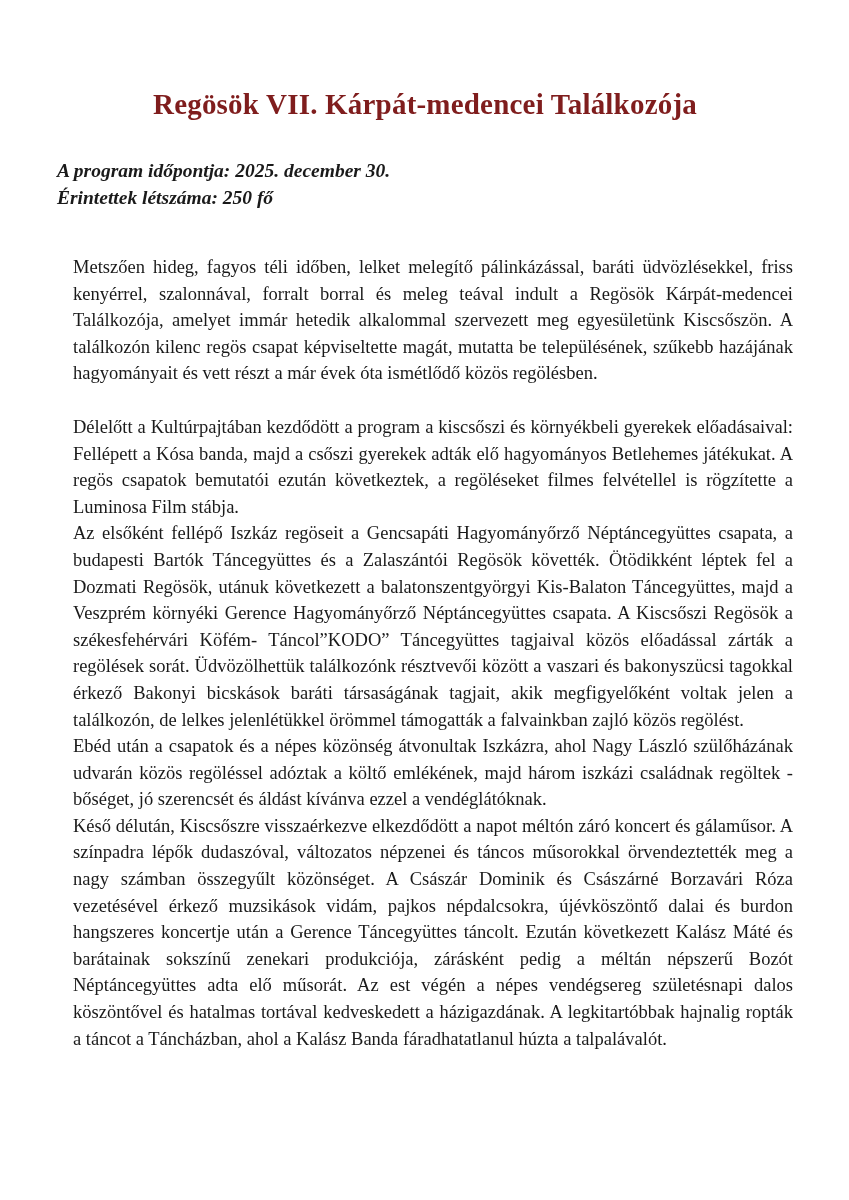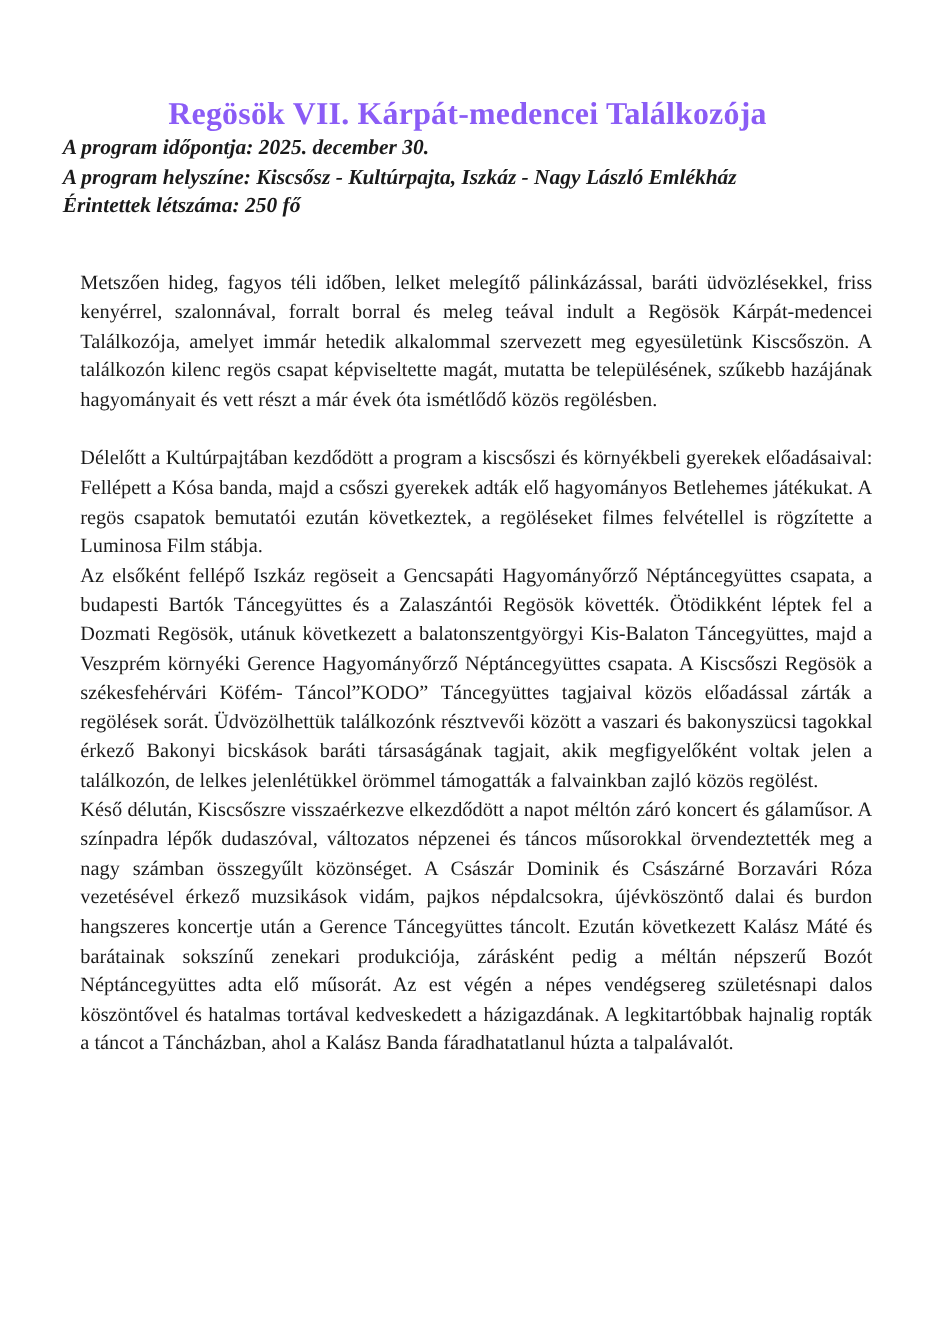--- a/index.html
+++ b/index.html
@@ -21,20 +21,21 @@
   }
   .doc-title {
     margin: 86px 0 0 0;
     text-align: center;
     font-size: 29px;
     line-height: 36px;
     font-weight: bold;
     letter-spacing: 0.2px;
   }
   .program-info {
+    margin-top: 36px;
     font-size: 19.5px;
     line-height: 26.5px;
     font-weight: bold;
     font-style: italic;
   }
   .program-info p { margin: 0; }
   .body-text {
     margin-top: 43px;
     font-size: 18.5px;
     line-height: 26.6px;
@@ -42,28 +43,28 @@
     margin-left: 16px;
   }
   .body-text p { margin: 0; }
   .body-text p.gap-after { margin-bottom: 27px; }
 </style>
 </head>
 <body>
 
 <div class="page">
 
-  <h1 class="doc-title" style="color: #8b5cf6;">Regösök VII. Kárpát-medencei Találkozója</h1>
+  <h1 class="doc-title" style="color: #7f1d1d;">Regösök VII. Kárpát-medencei Találkozója</h1>
 
   <div class="program-info">
     <p>A program időpontja: 2025. december 30.</p>
-    <p>A program helyszíne: Kiscsősz - Kultúrpajta, Iszkáz - Nagy László Emlékház</p>
     <p>Érintettek létszáma: 250 fő</p>
   </div>
 
   <div class="body-text">
     <p class="gap-after">Metszően hideg, fagyos téli időben, lelket melegítő pálinkázással, baráti üdvözlésekkel, friss kenyérrel, szalonnával, forralt borral és meleg teával indult a Regösök Kárpát-medencei Találkozója, amelyet immár hetedik alkalommal szervezett meg egyesületünk Kiscsőszön. A találkozón kilenc regös csapat képviseltette magát, mutatta be településének, szűkebb hazájának hagyományait és vett részt a már évek óta ismétlődő közös regölésben.</p>
     <p>Délelőtt a Kultúrpajtában kezdődött a program a kiscsőszi és környékbeli gyerekek előadásaival: Fellépett a Kósa banda, majd a csőszi gyerekek adták elő hagyományos Betlehemes játékukat. A regös csapatok bemutatói ezután következtek, a regöléseket filmes felvétellel is rögzítette a Luminosa Film stábja.</p>
     <p>Az elsőként fellépő Iszkáz regöseit a Gencsapáti Hagyományőrző Néptáncegyüttes csapata, a budapesti Bartók Táncegyüttes és a Zalaszántói Regösök követték. Ötödikként léptek fel a Dozmati Regösök, utánuk következett a balatonszentgyörgyi Kis-Balaton Táncegyüttes, majd a Veszprém környéki Gerence Hagyományőrző Néptáncegyüttes csapata. A Kiscsőszi Regösök a székesfehérvári Köfém- Táncol”KODO” Táncegyüttes tagjaival közös előadással zárták a regölések sorát. Üdvözölhettük találkozónk résztvevői között a vaszari és bakonyszücsi tagokkal érkező Bakonyi bicskások baráti társaságának tagjait, akik megfigyelőként voltak jelen a találkozón, de lelkes jelenlétükkel örömmel támogatták a falvainkban zajló közös regölést.</p>
+    <p>Ebéd után a csapatok és a népes közönség átvonultak Iszkázra, ahol Nagy László szülőházának udvarán közös regöléssel adóztak a költő emlékének, majd három iszkázi családnak regöltek - bőséget, jó szerencsét és áldást kívánva ezzel a vendéglátóknak.</p>
     <p>Késő délután, Kiscsőszre visszaérkezve elkezdődött a napot méltón záró koncert és gálaműsor. A színpadra lépők dudaszóval, változatos népzenei és táncos műsorokkal örvendeztették meg a nagy számban összegyűlt közönséget. A Császár Dominik és Császárné Borzavári Róza vezetésével érkező muzsikások vidám, pajkos népdalcsokra, újévköszöntő dalai és burdon hangszeres koncertje után a Gerence Táncegyüttes táncolt. Ezután következett Kalász Máté és barátainak sokszínű zenekari produkciója, zárásként pedig a méltán népszerű Bozót Néptáncegyüttes adta elő műsorát. Az est végén a népes vendégsereg születésnapi dalos köszöntővel és hatalmas tortával kedveskedett a házigazdának. A legkitartóbbak hajnalig ropták a táncot a Táncházban, ahol a Kalász Banda fáradhatatlanul húzta a talpalávalót.</p>
   </div>
 
 </div>
 
 </body></html>

